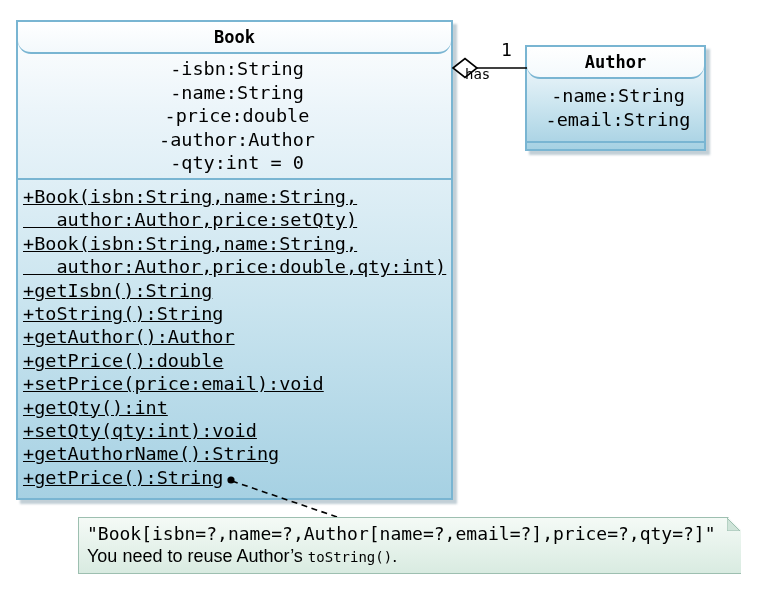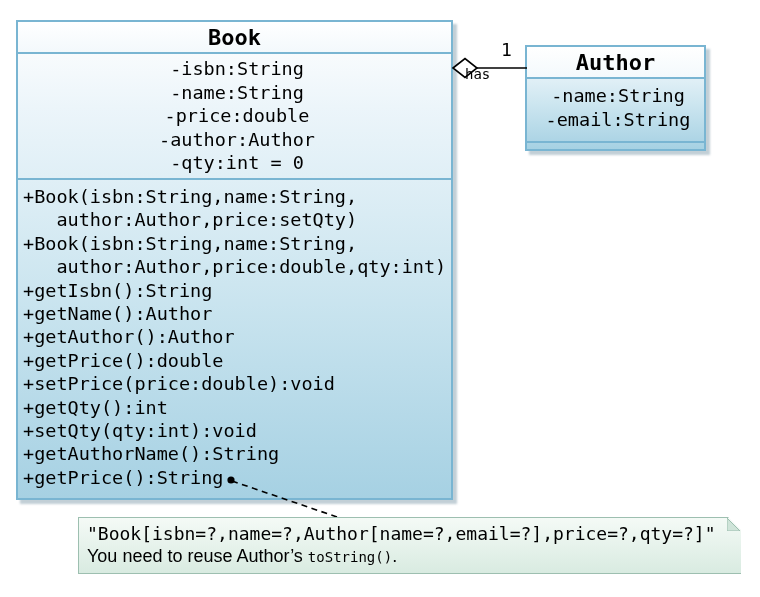--- a/index.html
+++ b/index.html
@@ -24,34 +24,35 @@
     flex-direction: column;
   }
   .book-class   { left: 16px;  top: 20px; width: 437px; height: 480px; }
   .author-class { left: 525px; top: 45px; width: 181px; height: 106px; }
 
   .uml-title {
     flex: 0 0 30px;
     border-bottom: 2px solid #79b5d2;
     background: linear-gradient(#ffffff, #f3f9fc);
     font-weight: bold;
-    font-size: 22px;
+    font-size: 17px;
     display: flex;
     align-items: center;
     justify-content: center;
+    border-radius: 13px;
   }
   .uml-attrs {
     border-bottom: 2px solid #79b5d2;
     padding: 3px 0 0 5px;
     box-sizing: border-box;
     text-align: center;
   }
   .book-class .uml-attrs   { flex: 0 0 126px; }
   .author-class .uml-attrs { flex: 0 0 64px; padding-top: 5px; }
-  .uml-methods { flex: 1; padding: 5px 0 0 5px; }
+  .uml-methods { flex: 1; padding: 5px 0 0 5px; text-decoration: underline; }
 
   .code-line {
     font-size: 18.5px;
     line-height: 23.6px;
     white-space: pre;
   }
   .uml-methods .code-line { line-height: 23.4px; }
 
   
   .multiplicity-label {
@@ -109,24 +110,24 @@
       <div class="code-line">-price:double</div>
       <div class="code-line">-author:Author</div>
       <div class="code-line">-qty:int = 0</div>
     </div>
     <div class="uml-methods">
       <div class="code-line">+Book(isbn:String,name:String,</div>
       <div class="code-line">   author:Author,price:setQty)</div>
       <div class="code-line">+Book(isbn:String,name:String,</div>
       <div class="code-line">   author:Author,price:double,qty:int)</div>
       <div class="code-line">+getIsbn():String</div>
-      <div class="code-line">+getName():Author</div>
+      <div class="code-line">+toString():String</div>
       <div class="code-line">+getAuthor():Author</div>
       <div class="code-line">+getPrice():double</div>
-      <div class="code-line">+setPrice(price:double):void</div>
+      <div class="code-line">+setPrice(price:email):void</div>
       <div class="code-line">+getQty():int</div>
       <div class="code-line">+setQty(qty:int):void</div>
       <div class="code-line">+getAuthorName():String</div>
       <div class="code-line">+getPrice():String</div>
     </div>
   </div>
 
   <div class="uml-class author-class">
     <div class="uml-title">Author</div>
     <div class="uml-attrs">

